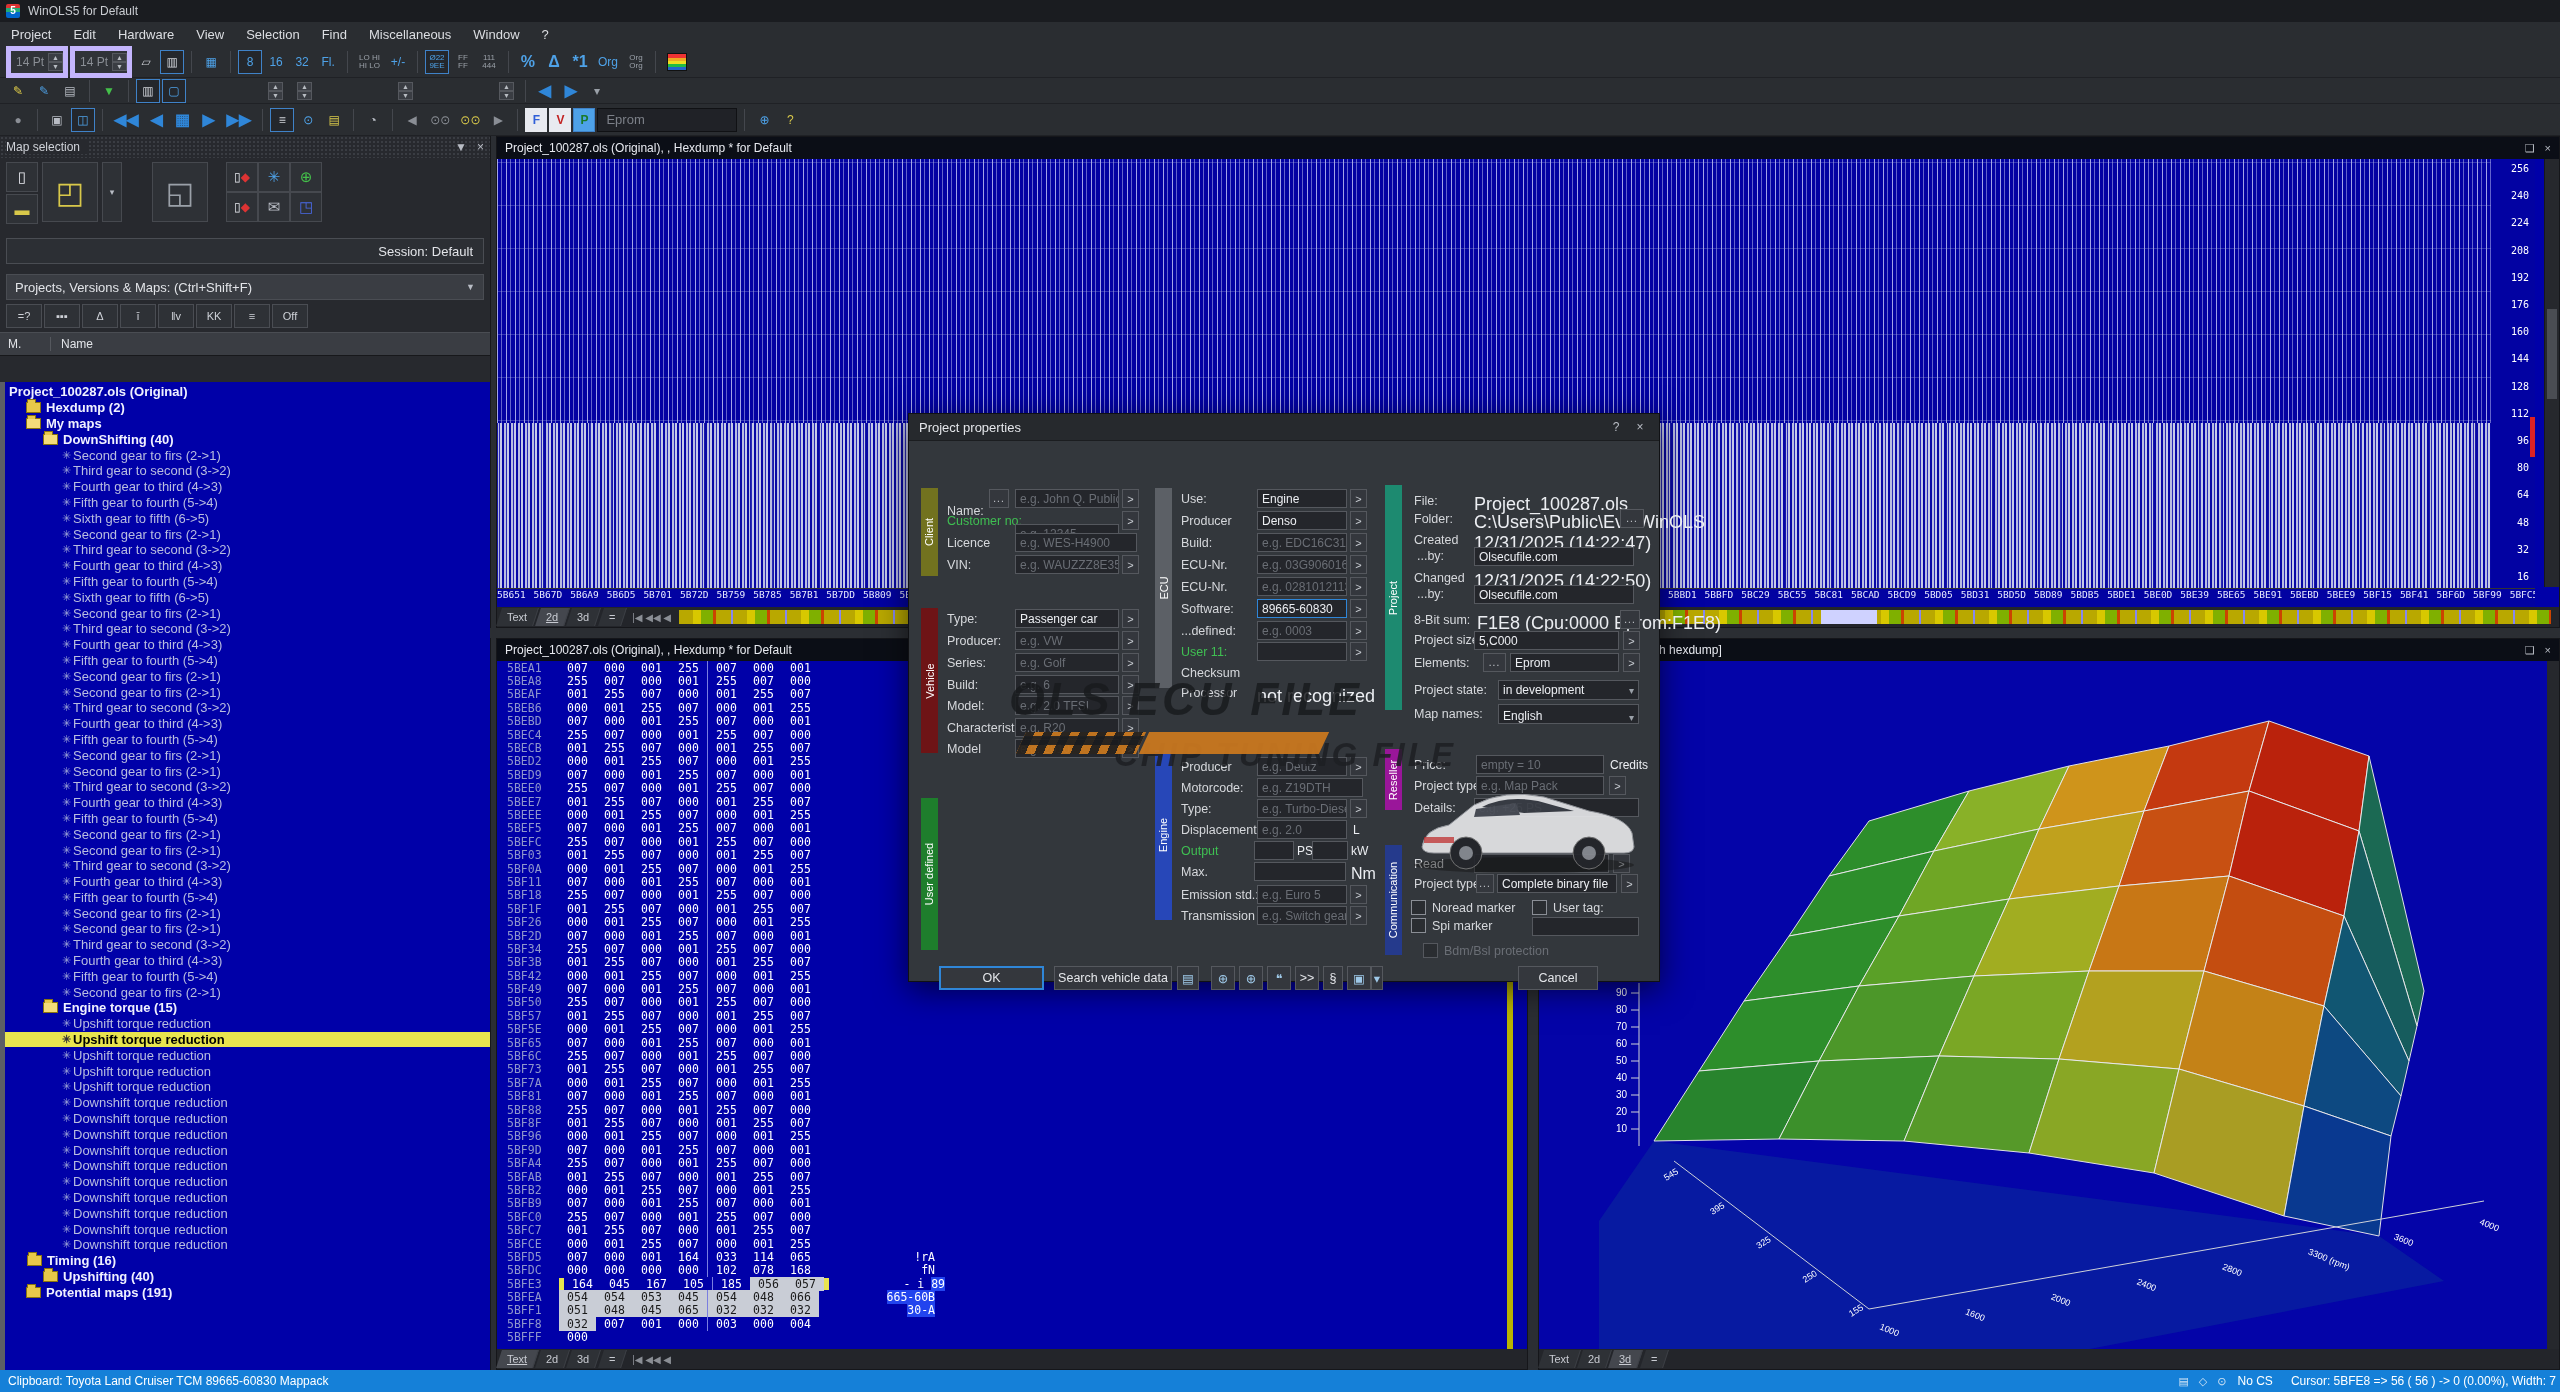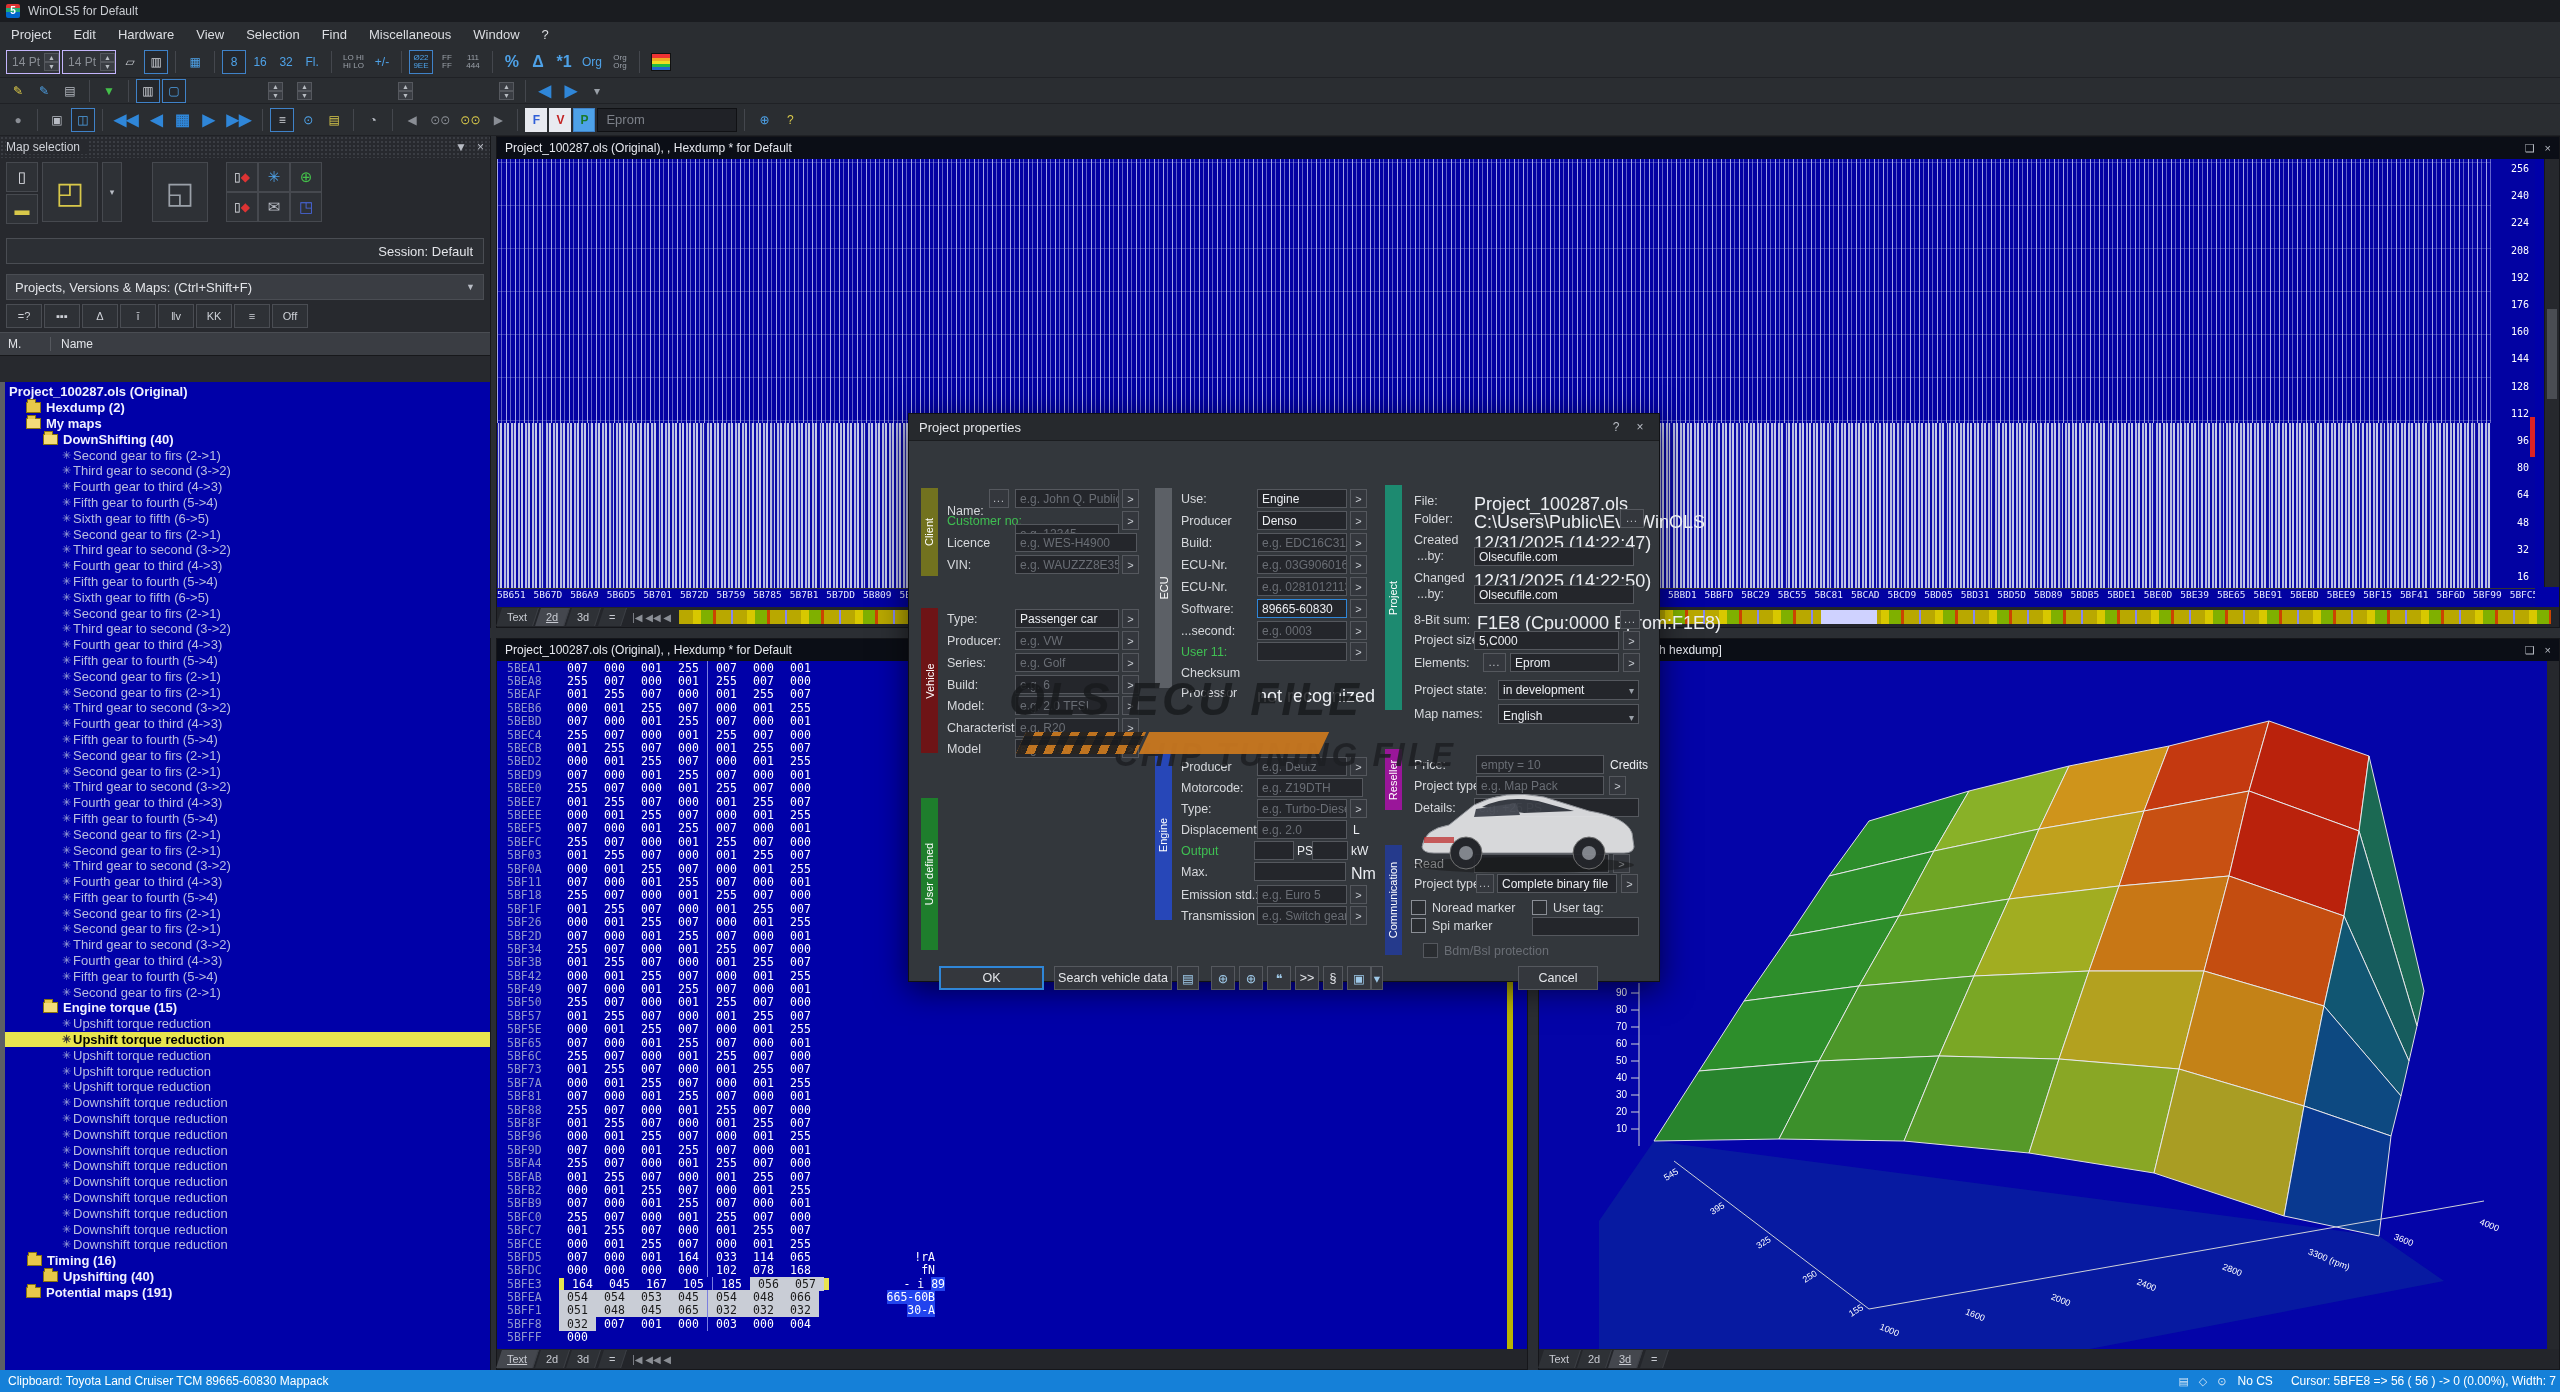--- a/index.html
+++ b/index.html
@@ -10,21 +10,21 @@
   .menubar{position:absolute;left:0;top:22px;width:2560px;height:24px;background:#2a2d31;border-bottom:1px solid #1f2125;display:flex;align-items:center;font-size:13px;color:#dcdee2;}
   .menu-item{padding:0 11px;height:100%;display:flex;align-items:center;}
   .tbar{position:absolute;left:0;width:2560px;background:#2a2d31;border-bottom:1px solid #1f2125;display:flex;align-items:center;gap:2px;padding-left:6px;box-sizing:border-box;}
   .tb1{top:46px;height:32px;}.tb2{top:78px;height:26px;}.tb3{top:104px;height:32px;}
   .tbtn{min-width:24px;height:24px;display:flex;align-items:center;justify-content:center;font-size:12px;color:#9aa0a8;background:#2a2d31;border:1px solid transparent;box-sizing:border-box;padding:0 3px;}
   .tbtn.pressed{border:1px solid #3f82c8;background:#24272c;}
   .tbtn.big{font-size:16px;font-weight:bold;}
   .tstack{display:flex;flex-direction:column;line-height:8px;font-size:8px;align-items:center;}
   .tsep{width:1px;height:22px;background:#44474d;margin:0 5px;}
   .tgap{width:70px;}
-  .spinbox{display:flex;align-items:center;background:#303338;border:1px solid #c4b5fd;height:22px;font-size:12px;color:#8a8e95;padding-left:5px;}
+  .spinbox{display:flex;align-items:center;background:#303338;border:5px solid #c4b5fd;height:22px;font-size:12px;color:#8a8e95;padding-left:5px;}
   .spinarrows{display:flex;flex-direction:column;margin-left:4px;}
   .spinarrows span{font-size:7px;line-height:7px;color:#b8bcc2;border:1px solid #55585e;width:13px;text-align:center;background:#3a3d43;}
   .rainbow{width:18px;height:16px;background:linear-gradient(180deg,#e33 0 25%,#ea2 25% 45%,#ed2 45% 60%,#2b4 60% 80%,#26c 80% 100%);border:1px solid #111;}
   .combo-eprom{width:130px;height:22px;background:#202227;border:1px solid #101114;color:#7c8088;font-size:13px;display:flex;align-items:center;padding-left:8px;}
   
   .mappanel{position:absolute;left:0;top:136px;width:490px;height:1234px;background:#27292e;border-right:1px solid #17181b;}
   .mp-head{height:22px;display:flex;align-items:center;font-size:12px;color:#cfd2d8;padding:0 6px;background:radial-gradient(circle,#3a3d43 1px,transparent 1px) 0 0/4px 4px #27292e;}
   .mp-head .t{background:#27292e;padding-right:8px;}
   .mp-head .sp{flex:1;}
   .mp-btnrow{height:68px;display:flex;align-items:flex-start;gap:4px;padding:4px 6px;}
@@ -1428,21 +1428,21 @@
         <div class="abtn" style="left: 441px; top: 93px;">&gt;</div>
         <div class="dlg-label" style="left: 272px; top: 118px;">ECU-Nr.</div>
         <div class="fld ph" style="left: 348px; top: 115px; width: 90px;">e.g. 03G906016GN</div>
         <div class="abtn" style="left: 441px; top: 115px;">&gt;</div>
         <div class="dlg-label" style="left: 272px; top: 140px;">ECU-Nr.</div>
         <div class="fld ph" style="left: 348px; top: 137px; width: 90px;">e.g. 0281012113</div>
         <div class="abtn" style="left: 441px; top: 137px;">&gt;</div>
         <div class="dlg-label" style="left: 272px; top: 162px;">Software:</div>
         <div class="fld white focus" style="left: 348px; top: 159px; width: 90px;">89665-60830</div>
         <div class="abtn" style="left: 441px; top: 159px;">&gt;</div>
-        <div class="dlg-label" style="left: 272px; top: 184px;">...second:</div>
+        <div class="dlg-label" style="left: 272px; top: 184px;">...defined:</div>
         <div class="fld ph" style="left: 348px; top: 181px; width: 90px;">e.g. 0003</div>
         <div class="abtn" style="left: 441px; top: 181px;">&gt;</div>
         <div class="dlg-label green" style="left: 272px; top: 205px;">User 11:</div>
         <div class="fld" style="left: 348px; top: 202px; width: 90px;"></div>
         <div class="abtn" style="left: 441px; top: 202px;">&gt;</div>
         <div class="dlg-label" style="left: 272px; top: 226px;">Checksum</div>
         <div class="dlg-label" style="left: 272px; top: 246px;">Processor</div>
         <div class="dlg-val" style="left: 348px; top: 246px;">not recognized</div>
         <div class="dlg-label" style="left: 272px; top: 320px;">Producer</div>
         <div class="fld ph" style="left: 348px; top: 317px; width: 90px;">e.g. Deutz</div>

